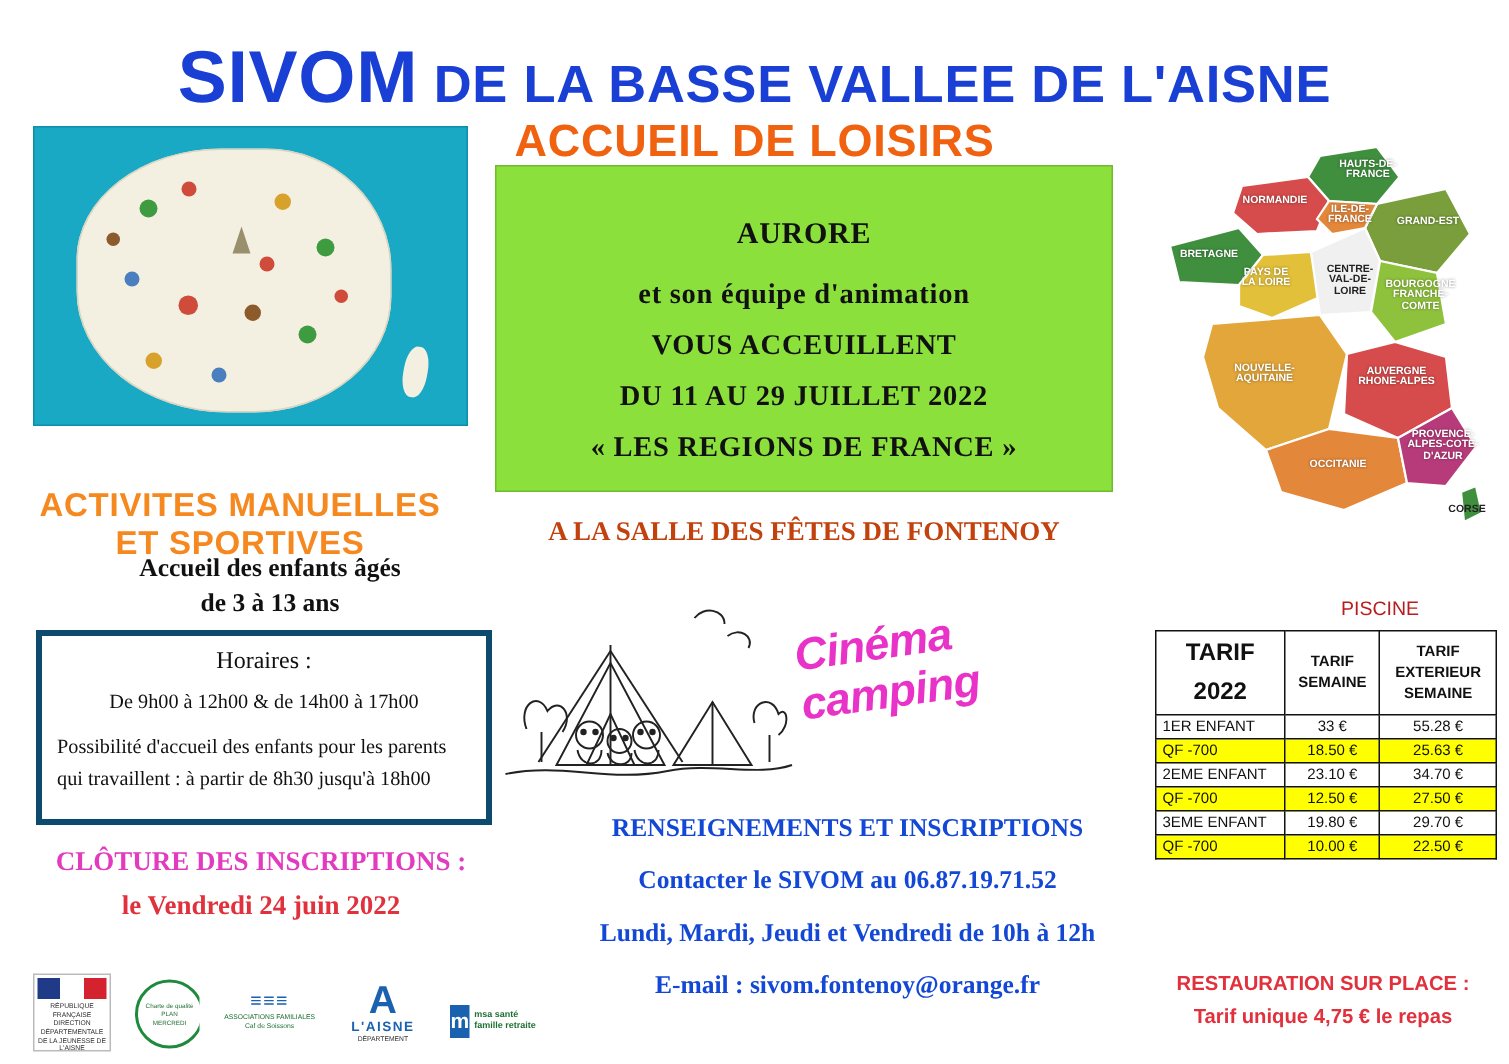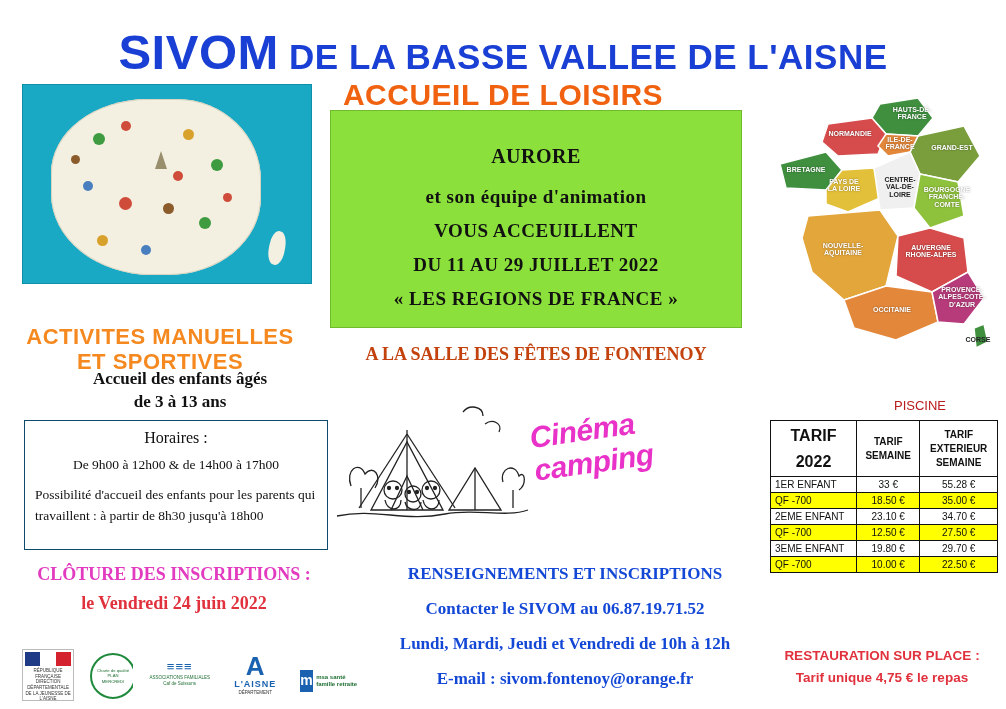--- a/index.html
+++ b/index.html
@@ -150,21 +150,21 @@
     text-align: center;
     font-weight: bold;
     font-size: 17px;
     color: #111;
     line-height: 1.35;
   }
   .horaires {
     position: absolute;
     left: 24px; top: 420px;
     width: 304px; height: 130px;
-    border: 1px solid #0c4a6e;
+    border: 4px solid #0c4a6e;
     padding: 8px 10px 0 10px;
     font-size: 14px;
     color: #111;
   }
   .horaires .h-title { text-align: center; font-size: 16px; margin-bottom: 10px; }
   .horaires .h-l1 { text-align: center; font-size: 13.5px; margin-bottom: 12px; }
   .horaires .h-l2 { font-size: 13.5px; line-height: 1.55; }
 
   .cloture {
     position: absolute;
@@ -201,21 +201,20 @@
   
   .renseign {
     position: absolute;
     left: 375px; top: 535px; width: 380px;
     text-align: center;
     font-family: "Liberation Serif", serif;
     font-size: 17px;
     color: #1347d6;
     line-height: 2.05;
     font-weight: bold;
-    margin-top: 22px;
   }
 
   
   .piscine-title {
     position: absolute;
     right: 60px; top: 398px;
     font-family: "Liberation Sans", sans-serif;
     font-weight: normal;
     font-size: 13px;
     color: #b91c1c;
@@ -472,21 +471,21 @@
       </td>
     </tr>
     <tr>
       <td class="rowlabel">1ER ENFANT</td>
       <td>33 €</td>
       <td>55.28 €</td>
     </tr>
     <tr>
       <td class="rowlabel qf">QF -700</td>
       <td class="qf">18.50 €</td>
-      <td class="qf">35.00 €</td>
+      <td class="qf">25.63 €</td>
     </tr>
     <tr>
       <td class="rowlabel">2EME ENFANT</td>
       <td>23.10 €</td>
       <td>34.70 €</td>
     </tr>
     <tr>
       <td class="rowlabel qf">QF -700</td>
       <td class="qf">12.50 €</td>
       <td class="qf">27.50 €</td>

